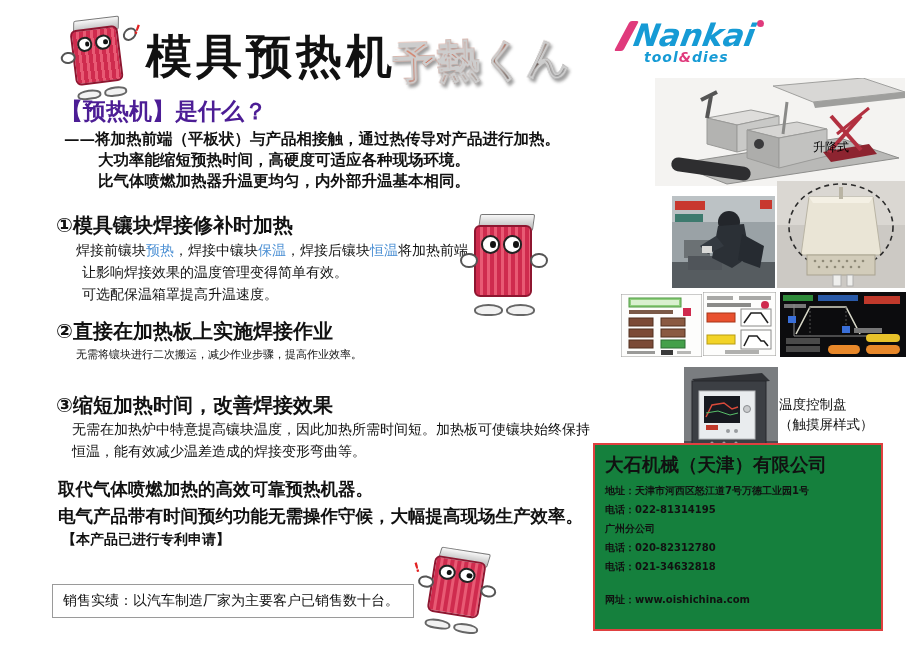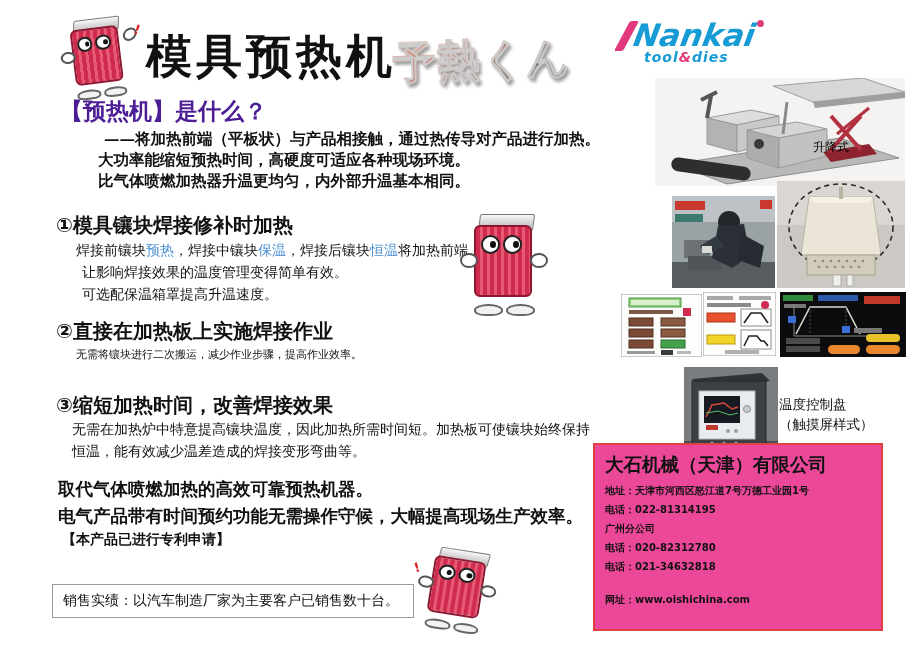--- a/index.html
+++ b/index.html
@@ -33,21 +33,21 @@
   .nankai-dot{width:7px;height:7px;border-radius:50%;background:#e03a7c;margin:0 0 24px 2px;}
   .nankai-sub{
     font-family:"DejaVu Sans","Liberation Sans",sans-serif;font-style:italic;font-weight:bold;
     font-size:14px;color:#169bd5;letter-spacing:1px;padding-left:22px;margin-top:-2px;
   }
   .nankai-sub .amp{color:#e03a7c;}
 
   
   .intro-heading{left:60px;top:96px;font-size:23px;font-weight:bold;color:#4c1d95;
     font-family:"DejaVu Sans","Liberation Sans",sans-serif;}
-  .intro-l1{left:64px;top:129px;font-size:15.5px;font-weight:bold;margin-left:40px;}
+  .intro-l1{left:64px;top:129px;font-size:15.5px;font-weight:bold;}
   .intro-l2{left:98px;top:150px;font-size:15.5px;font-weight:bold;}
   .intro-l3{left:98px;top:171px;font-size:15.5px;font-weight:bold;}
 
   .sec-heading{font-size:20px;font-weight:bold;font-family:"DejaVu Sans","Liberation Sans",sans-serif;}
   .sec1-h{left:56px;top:212px;}
   .sec1-l1{left:76px;top:242px;font-size:14px;}
   .sec1-l2{left:82px;top:264px;font-size:14px;}
   .sec1-l3{left:82px;top:286px;font-size:14px;}
   .blue-word{color:#4a8fd4;}
 
@@ -99,21 +99,21 @@
   .boxcover-photo{left:777px;top:181px;width:128px;height:107px;}
   .panel1{left:621px;top:294px;width:81px;height:63px;}
   .panel2{left:703px;top:292px;width:73px;height:64px;}
   .panel3{left:780px;top:292px;width:126px;height:65px;}
   .control-photo{left:684px;top:367px;width:94px;height:89px;}
   .control-caption{left:779px;top:394px;font-size:13.5px;line-height:20px;}
 
   
   .company-box{
     left:593px;top:443px;width:290px;height:188px;border:2px solid #e04040;
-    box-sizing:border-box;padding:7px 10px;background:#ec4899;
+    box-sizing:border-box;padding:7px 10px;background:#15803d;
     font-family:"DejaVu Sans","Liberation Sans",sans-serif;
   }
   .company-name{font-size:18.5px;font-weight:bold;margin-bottom:4px;}
   .company-line{font-size:10px;font-weight:bold;line-height:19px;}
   .company-web{margin-top:14px;}
 </style>
 </head>
 <body>
 
 <div class="mascot mascot-header">

